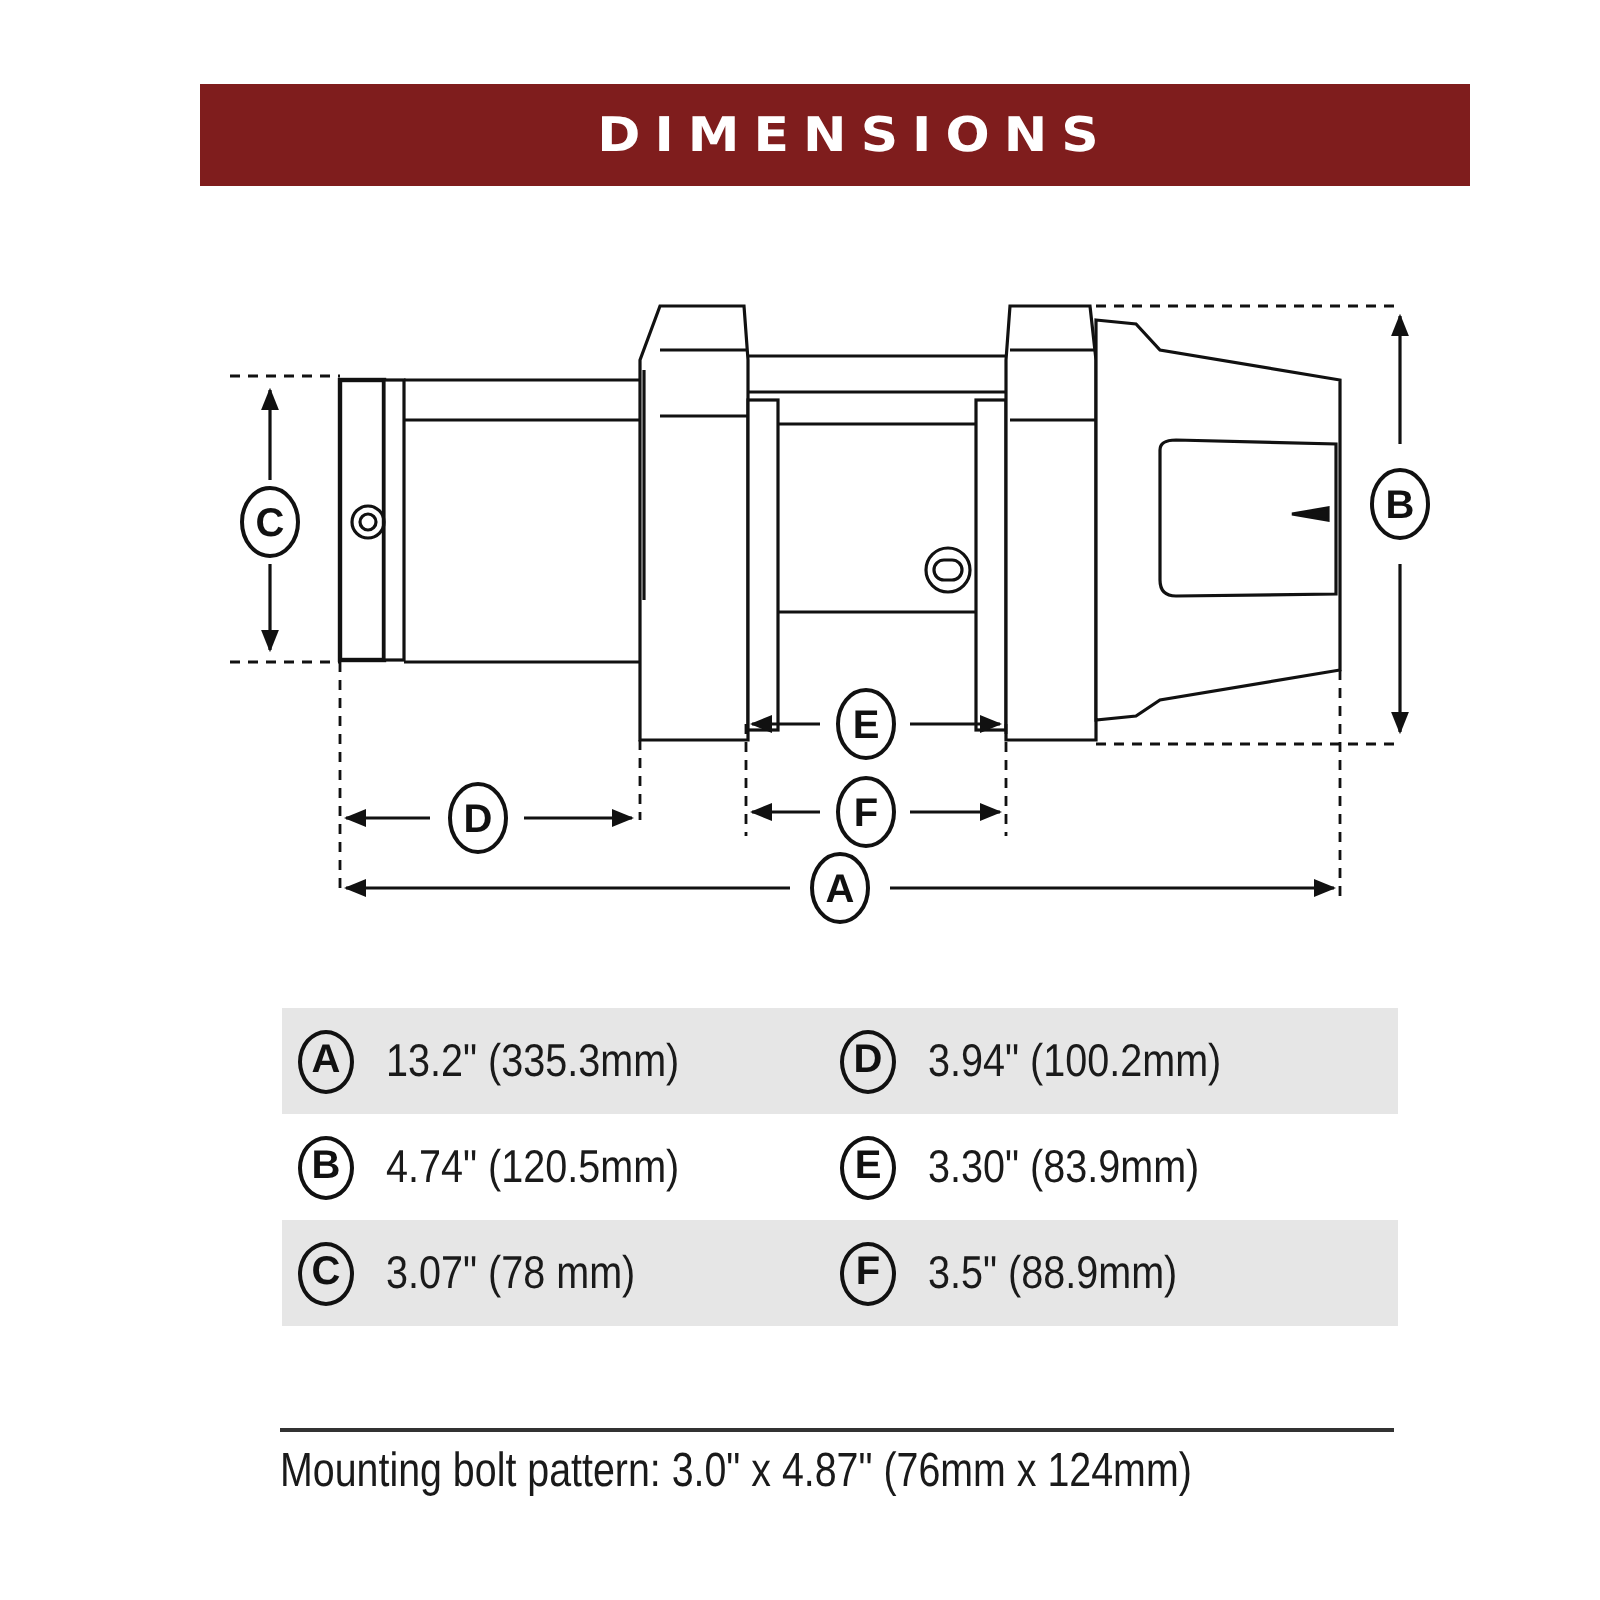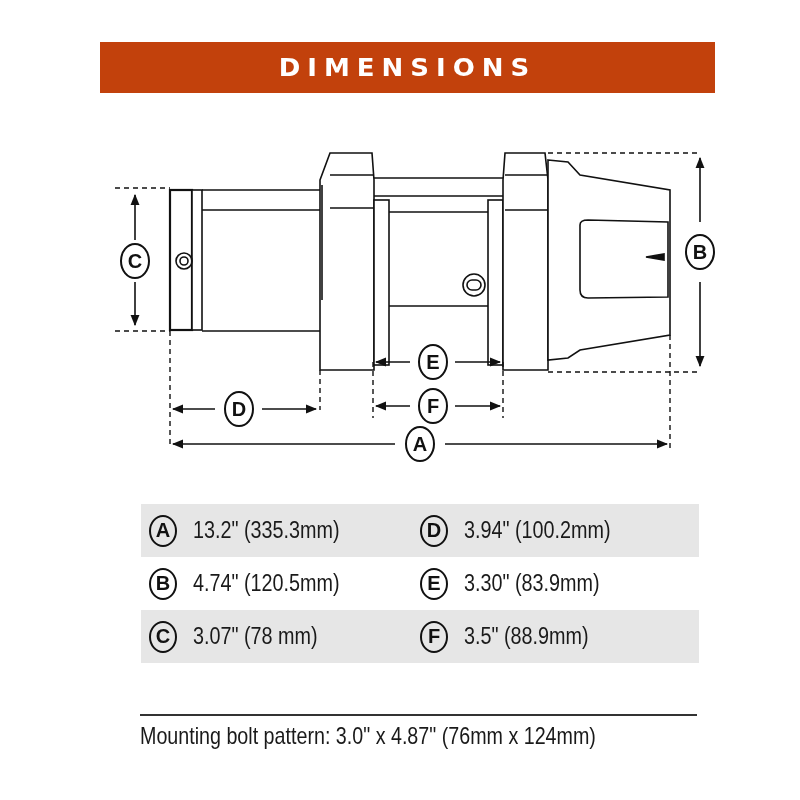--- a/index.html
+++ b/index.html
@@ -1,19 +1,19 @@
 <!DOCTYPE html>
 <html><head>
 <meta charset="utf-8">
 <style>
   html, body { margin:0; padding:0; background:#ffffff; }
   body { width:800px; height:800px; position:relative; overflow:hidden; font-family:"Liberation Sans", sans-serif; }
   .header {
     position:absolute; left:100px; top:42px; width:615px; height:51px;
-    background:#c2410c; display:flex; align-items:center; justify-content:center;
+    background:#7f1d1d; display:flex; align-items:center; justify-content:center;padding-left:20px;
   }
   .header-title {
     color:#ffffff; font-family:"DejaVu Sans", sans-serif; font-weight:bold;
     font-size:26px; letter-spacing:7px; transform:scaleY(0.92);
   }
   .diagram { position:absolute; left:0; top:0; width:800px; height:480px; }
   .spec-table { position:absolute; left:141px; top:504px; width:558px; }
   .spec-row { height:53px; display:flex; align-items:center; }
   .spec-row.shaded { background:#e6e6e6; }
   .spec-cell { width:50%; display:flex; align-items:center; height:100%; }

